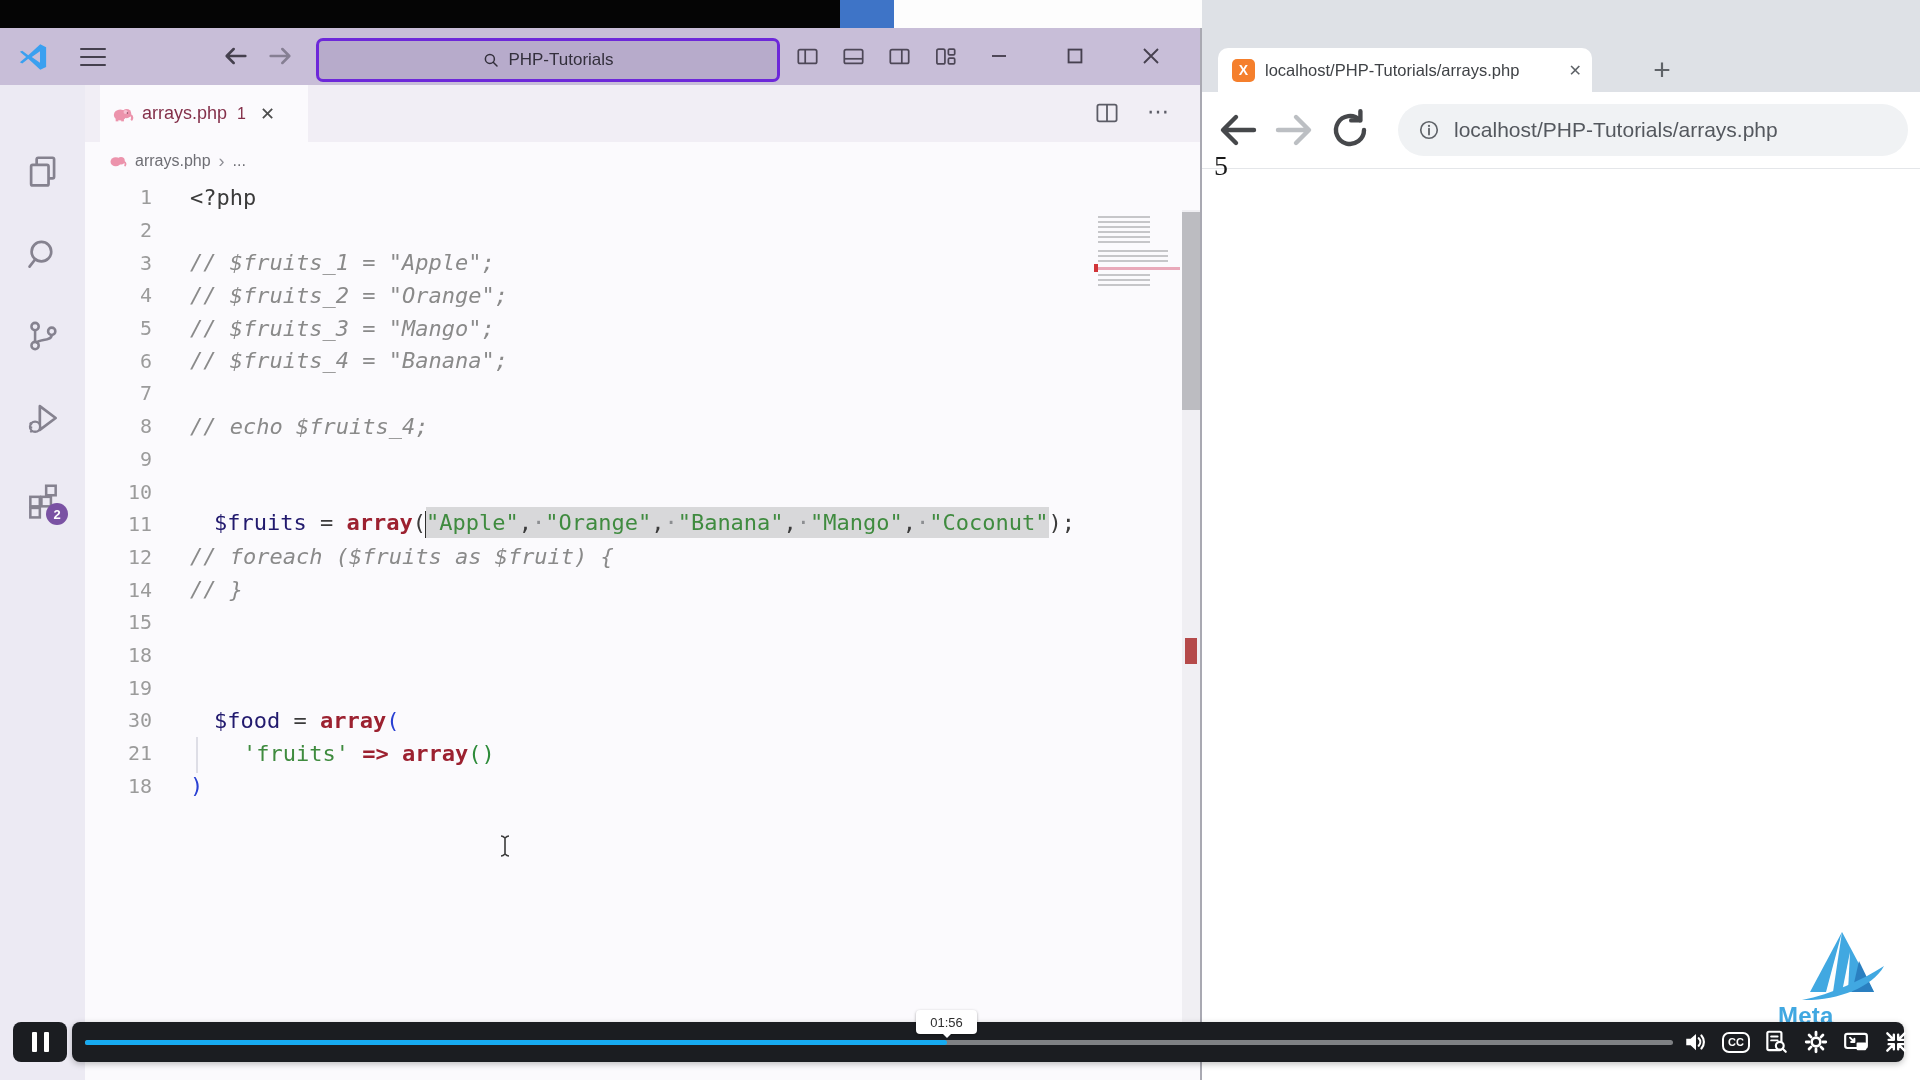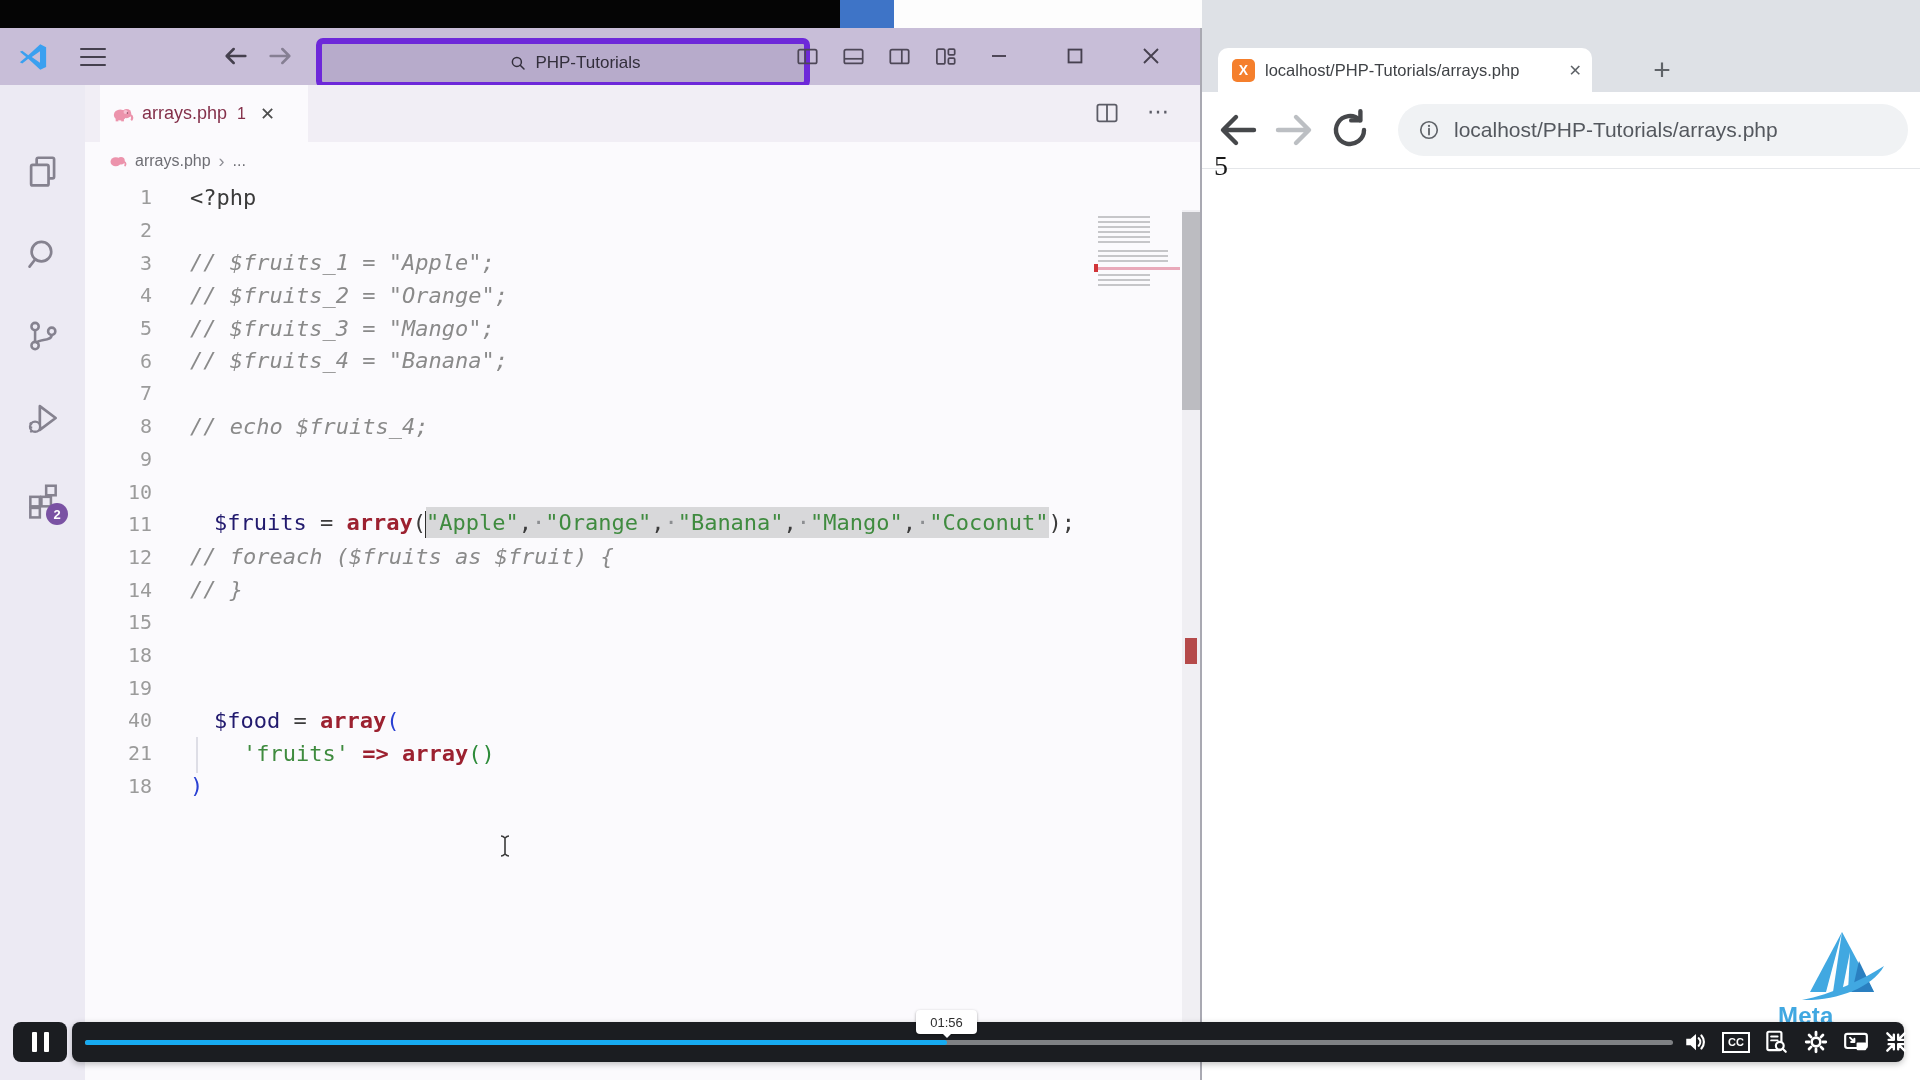--- a/index.html
+++ b/index.html
@@ -12,23 +12,23 @@
   .top-blue{left:840px;top:0;width:54px;height:28px;background:#3e74c7;}
   .top-white{left:894px;top:0;width:308px;height:28px;background:#fdfdfd;}
 
   
   .vscode{left:0;top:28px;width:1202px;height:1052px;background:#fbfafd;}
   .vs-titlebar{left:0;top:0;width:1202px;height:57px;background:#c8bed8;display:flex;align-items:center;}
   .vs-logo{left:18px;top:14px;width:30px;height:30px;}
   .hamburger{left:80px;top:20px;width:26px;height:18px;display:flex;flex-direction:column;justify-content:space-between;}
   .hamburger i{height:2.4px;background:#45404e;border-radius:2px;}
   .nav-arrow{top:14px;width:28px;height:28px;}
-  .vs-search{left:316px;top:10px;width:458px;height:38px;background:#b7abcb;border:6px solid #6d28d9;
+  .vs-search{left:316px;top:10px;width:458px;height:38px;background:#b7abcb;border:3px solid #6d28d9;
              border-radius:7px;display:flex;align-items:center;justify-content:center;gap:8px;
-             color:#332f3c;font-size:17px;padding-left:24px;}
+             color:#332f3c;font-size:17px;}
   .layout-icons{left:796px;top:17px;display:flex;gap:23px;}
   .win-controls{left:985px;top:14px;display:flex;gap:48px;}
 
   
   .activitybar{left:0;top:57px;width:85px;height:995px;background:#eceaf3;}
   .act-icon{left:24px;width:38px;height:38px;}
   .act-badge{left:46px;width:22px;height:22px;background:#7a52a3;border-radius:50%;
              color:#fff;font-size:13px;font-weight:bold;display:flex;align-items:center;justify-content:center;}
 
   
@@ -102,21 +102,21 @@
   .player-bar{left:72px;top:1022px;width:1832px;height:40px;background:#1b1d21;border-radius:8px;z-index:50;
               box-shadow:0 2px 6px rgba(0,0,0,.25);}
   .progress-track{position:absolute;left:13px;top:17.5px;width:1588px;height:5px;background:#7f8184;border-radius:3px;}
   .progress-played{position:absolute;left:0;top:0;height:5px;background:#17aaf0;border-radius:3px;}
   .time-tip{left:916px;top:1010px;width:61px;height:24px;background:#fff;border-radius:4px;z-index:70;
             display:flex;align-items:center;justify-content:center;font-size:13px;color:#2e2e2e;
             box-shadow:0 1px 3px rgba(0,0,0,.35);}
   .time-tip::after{content:'';position:absolute;left:50%;bottom:-10px;margin-left:-6px;border:6px solid transparent;border-top-color:#fff;}
   .player-icons{left:1682px;top:1028px;display:flex;gap:12px;z-index:60;}
   .p-ic{width:28px;height:28px;display:flex;align-items:center;justify-content:center;}
-  .cc-box{border:2px solid #fff;border-radius:0;color:#fff;font-size:11px;font-weight:bold;
+  .cc-box{border:2px solid #fff;border-radius:7px;color:#fff;font-size:11px;font-weight:bold;
           width:24px;height:17px;display:flex;align-items:center;justify-content:center;}
 </style>
 </head>
 <body>
 
 <div class="stage">
 
   <div class="abs top-black"></div>
   <div class="abs top-blue"></div>
   <div class="abs top-white"></div>
@@ -300,21 +300,21 @@
         </div>
         <div class="code-row">
           <span class="line-num">18</span>
           <span class="line-code"></span>
         </div>
         <div class="code-row">
           <span class="line-num">19</span>
           <span class="line-code"></span>
         </div>
         <div class="code-row">
-          <span class="line-num">40</span>
+          <span class="line-num">30</span>
           <span class="line-code"><span class="tk-v">$food</span><span class="tk-d"> = </span><span class="tk-k">array</span><span class="tk-b1">(</span></span>
         </div>
         <div class="code-row">
           <span class="line-num">21</span>
           <span class="line-code"><i class="guide"></i><span class="tk-d">    </span><span class="tk-s">'fruits'</span><span class="tk-d"> </span><span class="tk-k">=&gt;</span><span class="tk-d"> </span><span class="tk-k">array</span><span class="tk-b2">(</span><span class="tk-b2">)</span></span>
         </div>
         <div class="code-row">
           <span class="line-num">18</span>
           <span class="line-code"><span class="tk-b1">)</span></span>
         </div>

